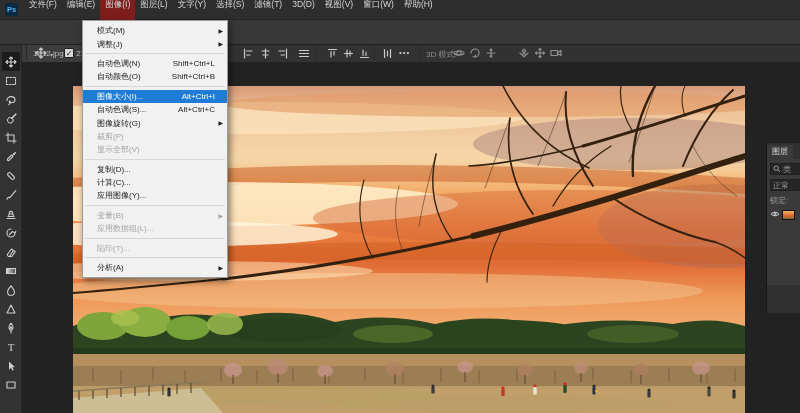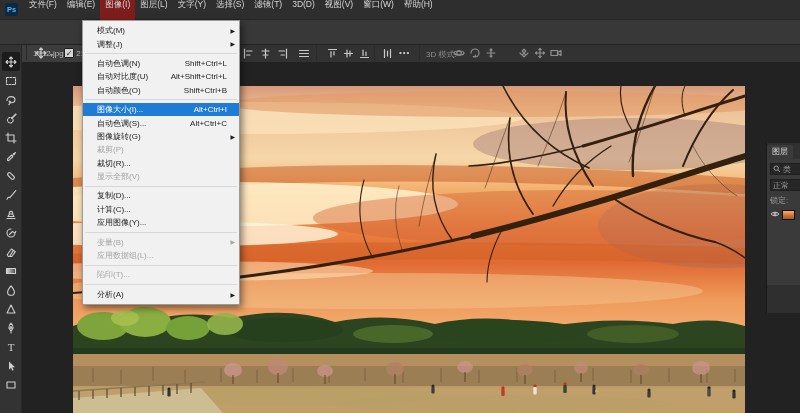--- a/index.html
+++ b/index.html
@@ -38,21 +38,21 @@
   .tool{width:18px;height:19px;display:flex;align-items:center;justify-content:center;flex:0 0 auto;}
   .tool svg{stroke:#cfcfcf;fill:none;stroke-width:1.1;stroke-linecap:round;stroke-linejoin:round;}
   .tool.selected{background:#1c1c1c;border-radius:2px;}
 
   
   .canvas{position:absolute;left:22px;top:62px;right:0;bottom:0;background:#222222;z-index:1;}
   .photo{position:absolute;left:73px;top:86px;width:672px;height:327px;z-index:2;}
   .photo svg{display:block;}
 
   
-  .menu-popup{position:absolute;left:82px;top:20px;width:158px;background:#f1f1f1;border:1px solid #9b9b9b;box-shadow:2px 3px 7px rgba(0,0,0,.5);z-index:60;padding:3px 0;font-size:8px;color:#1c1c1c;}
+  .menu-popup{position:absolute;left:82px;top:20px;width:146px;background:#f1f1f1;border:1px solid #9b9b9b;box-shadow:2px 3px 7px rgba(0,0,0,.5);z-index:60;padding:3px 0;font-size:8px;color:#1c1c1c;}
   .menu-item{display:flex;align-items:center;height:13.4px;padding:0 12px 0 14px;position:relative;white-space:nowrap;cursor:default;}
   .mi-label{flex:0 1 auto;}
   .mi-shortcut{margin-left:auto;padding-left:6px;}
   .mi-arrow{position:absolute;right:4px;top:3px;font-size:6px;line-height:8px;}
   .menu-item.disabled{color:#a6a6a6;}
   .menu-item.highlighted{background:#1f7cd6;color:#ffffff;gap:28px;}
   .menu-sep{height:1px;background:#d8d8d8;margin:2.5px 2px;}
 
   
   .layers-panel{position:absolute;left:766px;top:143px;width:34px;height:142px;background:#3a3a3a;border-left:1px solid #171717;z-index:10;overflow:hidden;color:#c9c9c9;font-size:8px;}
@@ -431,45 +431,38 @@
   <div class="menu-item">
     <span class="mi-label">调整(J)</span>
     <span class="mi-arrow">▶</span>
   </div>
   <div class="menu-sep"></div>
   <div class="menu-item">
     <span class="mi-label">自动色调(N)</span>
     <span class="mi-shortcut">Shift+Ctrl+L</span>
   </div>
   <div class="menu-item">
-    <span class="mi-label">自动对比度(U)</span>
-    <span class="mi-shortcut">Alt+Shift+Ctrl+L</span>
-  </div>
-  <div class="menu-item">
     <span class="mi-label">自动颜色(O)</span>
     <span class="mi-shortcut">Shift+Ctrl+B</span>
   </div>
   <div class="menu-sep"></div>
   <div class="menu-item highlighted">
     <span class="mi-label">图像大小(I)...</span>
     <span class="mi-shortcut">Alt+Ctrl+I</span>
   </div>
   <div class="menu-item">
     <span class="mi-label">自动色调(S)...</span>
     <span class="mi-shortcut">Alt+Ctrl+C</span>
   </div>
   <div class="menu-item">
     <span class="mi-label">图像旋转(G)</span>
     <span class="mi-arrow">▶</span>
   </div>
   <div class="menu-item disabled">
     <span class="mi-label">裁剪(P)</span>
-  </div>
-  <div class="menu-item">
-    <span class="mi-label">裁切(R)...</span>
   </div>
   <div class="menu-item disabled">
     <span class="mi-label">显示全部(V)</span>
   </div>
   <div class="menu-sep"></div>
   <div class="menu-item">
     <span class="mi-label">复制(D)...</span>
   </div>
   <div class="menu-item">
     <span class="mi-label">计算(C)...</span>

